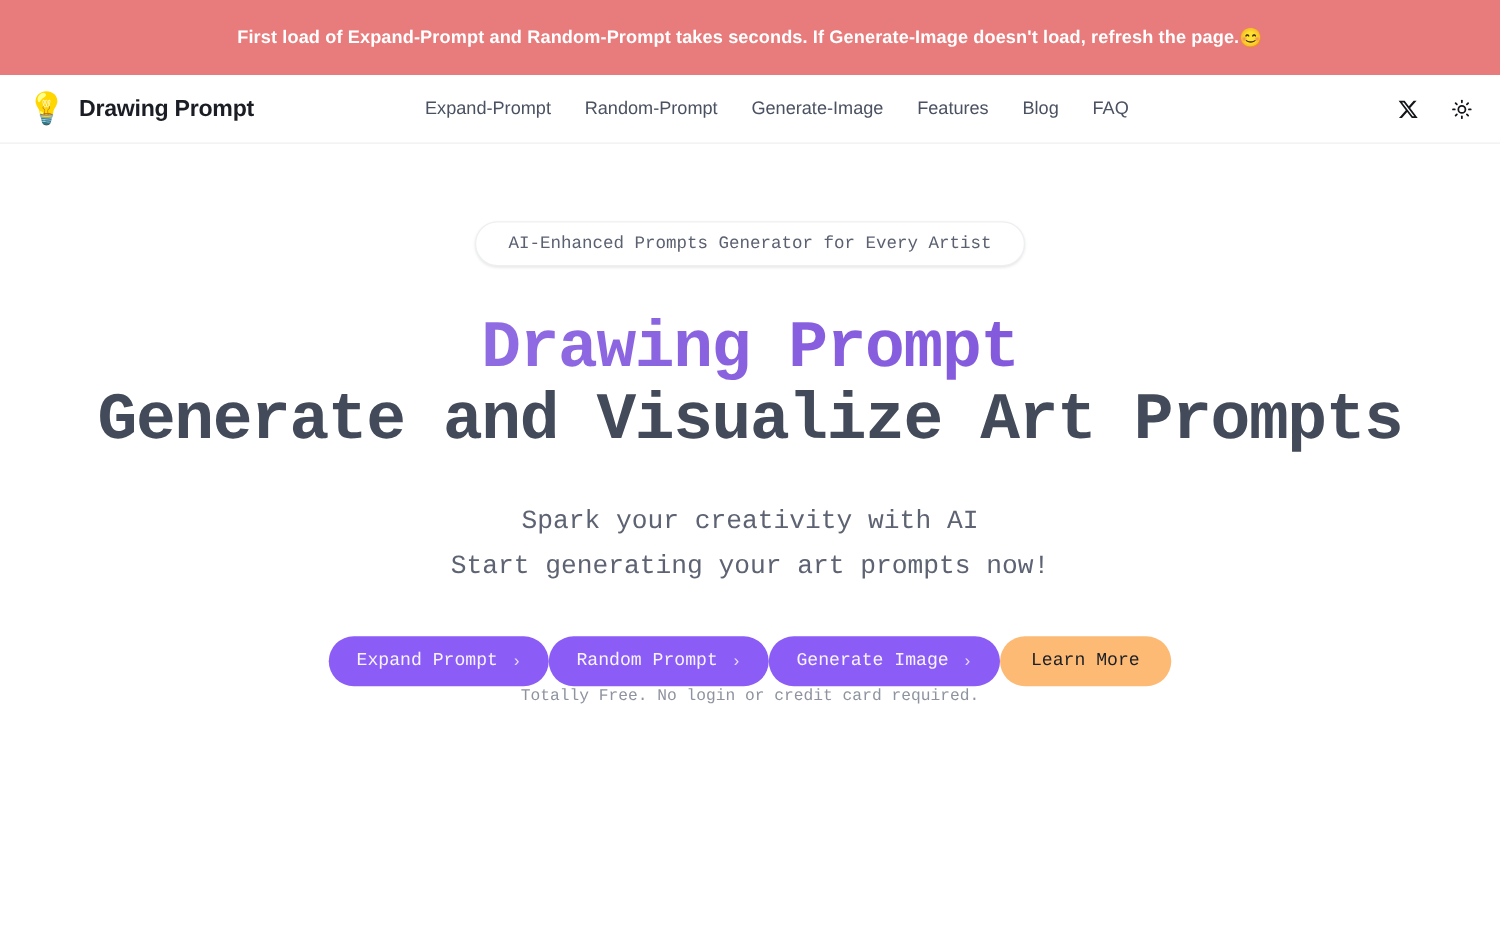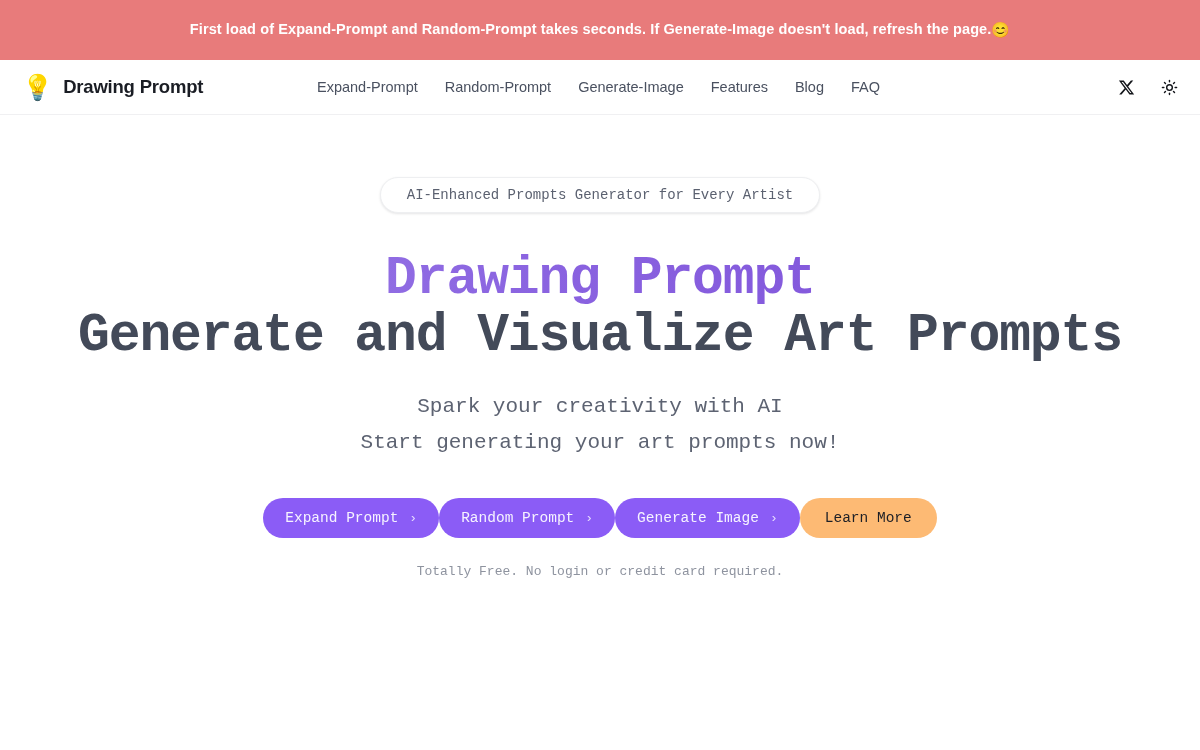--- a/index.html
+++ b/index.html
@@ -63,21 +63,21 @@
   }
   .brand-name {
     font-size: 18.5px;
     font-weight: 700;
     color: #1a1d24;
     letter-spacing: -0.2px;
   }
 
   .primary-nav {
     position: absolute;
-    left: 317px;
+    left: 340px;
     display: flex;
     align-items: center;
     gap: 27px;
   }
   .nav-link {
     font-size: 14.5px;
     color: #4a5160;
     text-decoration: none;
     white-space: nowrap;
     cursor: pointer;
@@ -141,21 +141,21 @@
     -webkit-text-fill-color: transparent;
     color: #8a63e0;
     padding-bottom: 4px;
   }
   .hero-title-plain {
     display: block;
     color: #434a59;
   }
 
   .hero-subtitle {
-    margin-top: 26px;
+    margin-top: 37px;
     text-align: center;
     font-size: 21px;
     line-height: 1.7;
     color: #5d6372;
     font-weight: 400;
   }
   .hero-subtitle span { display: block; }
 
   .cta-row {
     margin-top: 38px;
@@ -187,21 +187,20 @@
     display: inline-block;
     line-height: 1;
   }
   .cta-secondary {
     background: #fdba74;
     color: #1c1f26;
     padding: 0 25px;
   }
 
   .hero-note {
-    margin-top: 26px;
     font-size: 13px;
     color: #8e939f;
     text-align: center;
   }
 </style>
 </head>
 <body>
 
 <div class="announcement-bar">
   <div class="announcement-text">

